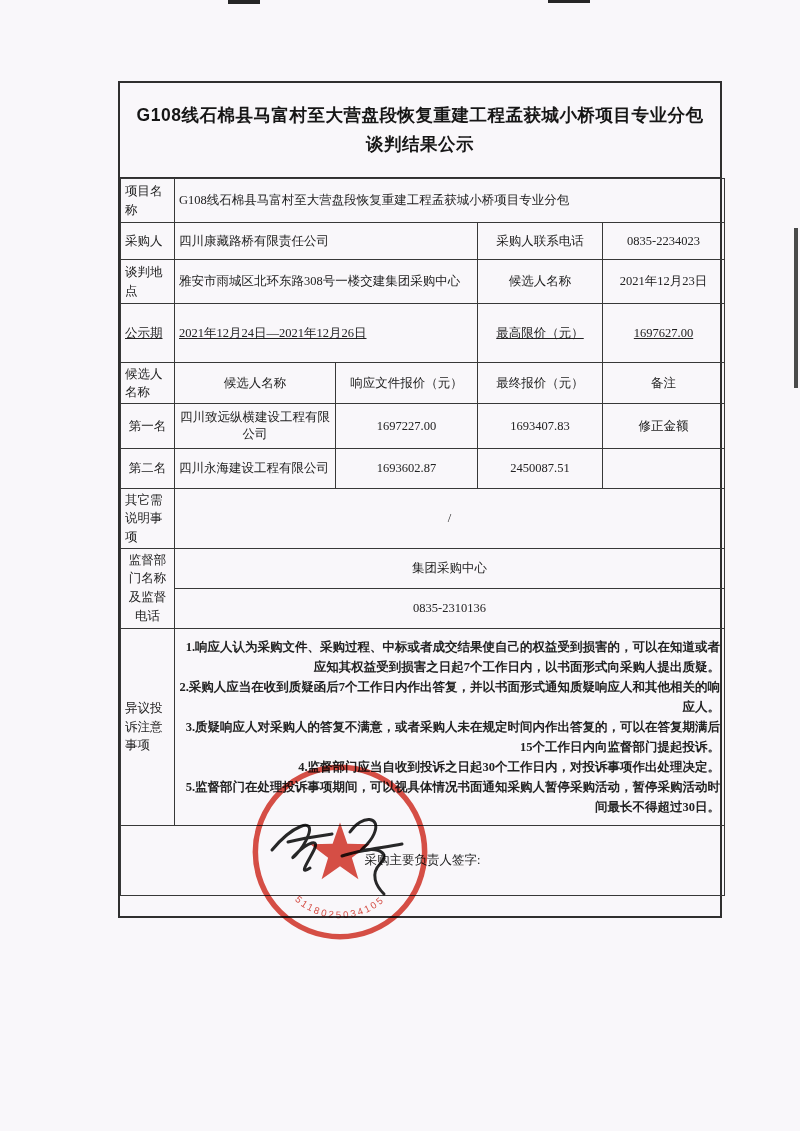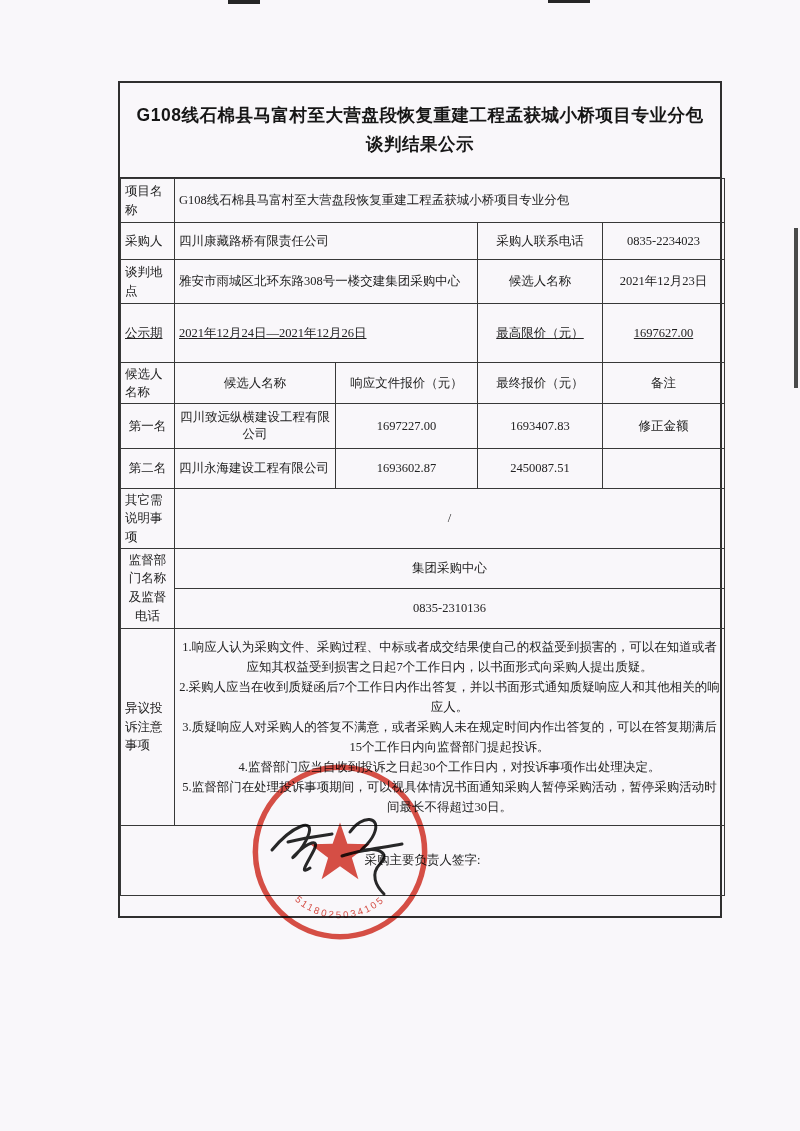--- a/index.html
+++ b/index.html
@@ -12,21 +12,21 @@
                display:flex;flex-direction:column;justify-content:center;align-items:center;
                font-family:"Liberation Sans", sans-serif;font-weight:700;
                font-size:17.5px;line-height:1.65;letter-spacing:.5px;color:#161616;}
   table.main{border-collapse:collapse;width:100%;table-layout:fixed;}
   table.main td{border:1.5px solid #383838;font-size:12.5px;vertical-align:middle;
                 padding:2px 4px;box-sizing:border-box;overflow:hidden;color:#222;}
   td.lab{text-align:left;padding-left:7px;line-height:1.45;}
   td.lab-c{text-align:center;line-height:1.5;}
   td.val-l{text-align:left;padding-left:7px;}
   td.val-c{text-align:center;}
-  td.notice{text-align:center;padding:10px 10px 8px 10px;line-height:1.6;font-size:12.5px;vertical-align:top;}
+  td.notice{text-align:right;padding:10px 10px 8px 10px;line-height:1.6;font-size:12.5px;vertical-align:top;font-weight:bold;}
   td.sig{text-align:center;padding-left:8px;font-size:13.5px;}
   tr.r1 td{height:44px;} tr.r2 td{height:37px;} tr.r3 td{height:44px;}
   tr.r4 td{height:59px;text-decoration:underline;} tr.r5 td{height:40px;} tr.r6 td{height:45px;}
   tr.r7 td{height:40px;} tr.r8 td{height:47px;} tr.r9a td{height:34px;}
   tr.r9b td{height:33px;margin-left:17px;} tr.r10 td{height:197px;} tr.r11 td{height:70px;}
   .stamp{position:absolute;left:248px;top:760px;width:184px;height:184px;
          opacity:.88;mix-blend-mode:multiply;pointer-events:none;}
   .signature{position:absolute;left:258px;top:798px;width:170px;height:105px;
              mix-blend-mode:multiply;pointer-events:none;}
   .artifact{position:absolute;background:#262626;}

